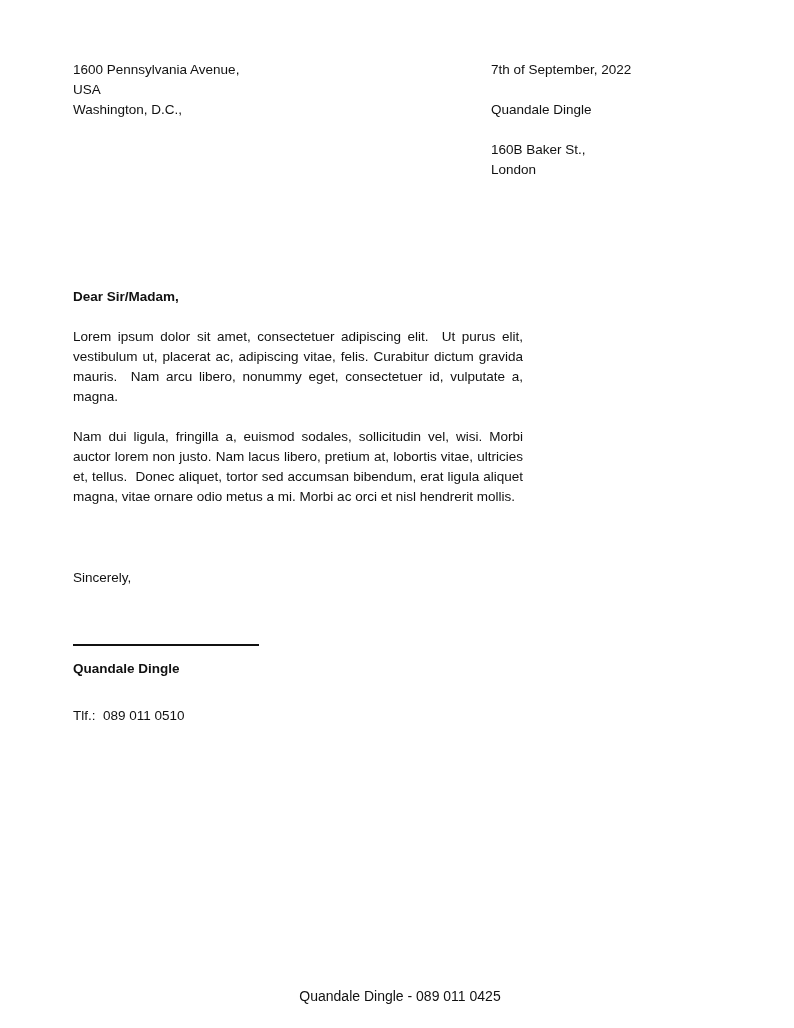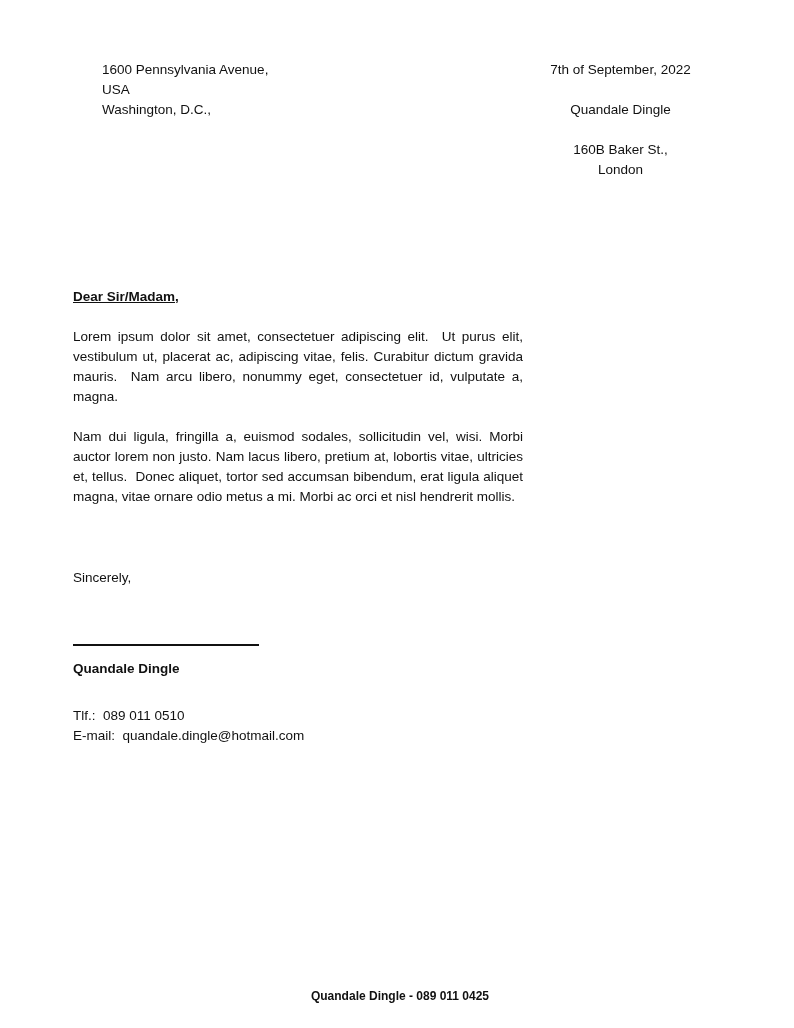--- a/index.html
+++ b/index.html
@@ -33,45 +33,42 @@
     align-items: flex-start;
   }
 
   .sender-block {
     width: 320px;
   }
 
   .recipient-block {
     width: 230px;
     padding-left: 2px;
-    text-align: center;
   }
 
   .addr-line {
     display: block;
     white-space: pre;
-    margin-left: 29px;
   }
 
   .block-gap {
     height: 20px;
   }
 
   
   .letter-body {
     position: absolute;
     top: 287px;
     left: 73px;
     width: 450px;
   }
 
   .salutation {
     font-weight: bold;
     margin: 0 0 20px 0;
-    text-decoration: underline;
   }
 
   .para {
     margin: 0 0 20px 0;
     text-align: justify;
     text-justify: inter-word;
     hyphens: manual;
   }
 
   .para.tight {
@@ -109,22 +106,21 @@
     white-space: pre;
   }
 
   
   .footer {
     position: absolute;
     left: 6px;
     right: 0;
     top: 986px;
     text-align: center;
-    font-size: 12px;
-    font-weight: bold;
+    font-size: 14px;
   }
 </style>
 </head>
 <body>
 
 <div class="page">
 
   <div class="header-row">
 
     <div class="sender-block">
@@ -153,21 +149,20 @@
     <p class="para tight"><span>Nam dui ligula, fringilla a, euismod sodales, sollicitudin vel, wisi.</span><span class="sentence-gap"> </span><span>Morbi auctor lorem non justo.</span><span class="sentence-gap"> </span><span>Nam lacus libero, pretium at, lobortis vitae, ultricies et, tellus.</span><span class="sentence-gap">  </span><span>Donec aliquet, tortor sed accumsan bibendum, erat ligula aliquet magna, vitae ornare odio metus a mi. Morbi ac orci et nisl hendrerit mollis.</span></p>
 
     <p class="closing">Sincerely,</p>
 
     <div class="sig-line"></div>
 
     <p class="sig-name">Quandale Dingle</p>
 
     <div class="contact">
       <span class="c-line">Tlf.:  089 011 0510</span>
-      <span class="c-line">E-mail:  quandale.dingle@hotmail.com</span>
     </div>
 
   </div>
 
   <div class="footer">
     <span>Quandale Dingle - 089 011 0425</span>
   </div>
 
 </div>
 

